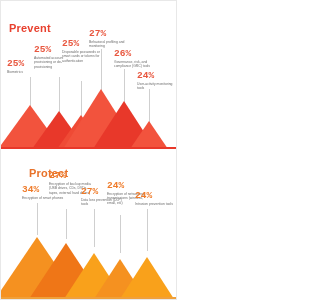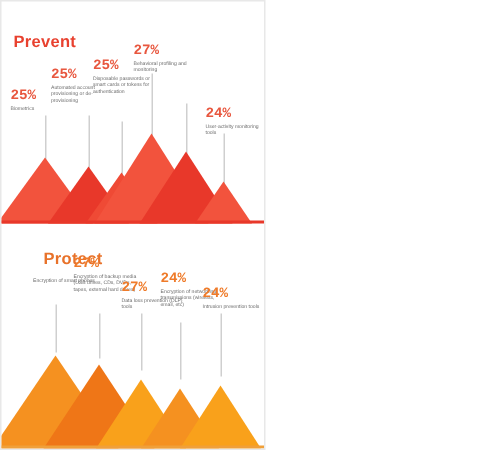--- a/index.html
+++ b/index.html
@@ -134,20 +134,24 @@
       <div class="desc">Disposable passwords or smart cards or tokens for authentication</div>
     </div>
     <div class="leader" id="p-leader-2" style="left:80px; top:80px; height:42px;"></div>
 
     <div class="callout prevent" id="p-callout-3" style="left:88px; top:28px;">
       <div class="pct">27%</div>
       <div class="desc">Behavioral profiling and monitoring</div>
     </div>
     <div class="leader" id="p-leader-3" style="left:100px; top:48px; height:48px;"></div>
 
+    <div class="callout prevent" id="p-callout-4" style="left:113px; top:48px;">
+      <div class="pct">26%</div>
+      <div class="desc">Governance, risk, and compliance (GRC) tools</div>
+    </div>
     <div class="leader" id="p-leader-4" style="left:123px; top:68px; height:40px;"></div>
 
     <div class="callout prevent" id="p-callout-5" style="left:136px; top:70px;">
       <div class="pct">24%</div>
       <div class="desc">User-activity monitoring tools</div>
     </div>
     <div class="leader" id="p-leader-5" style="left:148px; top:88px; height:36px;"></div>
 
     <div class="mountains" id="prevent-mountains">
       <div class="tri" style="left:-3px;  border-left-width:32px; border-right-width:32px; border-bottom-width:44px; border-bottom-color:#f2533d;"></div>
@@ -158,20 +162,21 @@
       <div class="tri" style="left:129px; border-left-width:19px; border-right-width:19px; border-bottom-width:28px; border-bottom-color:#f2533d;"></div>
       <div class="baseline" style="bottom:0; background:#e8382a;"></div>
     </div>
   </div>
 
   <div class="section" id="section-protect">
 
     <div class="section-title" id="protect-title">Protect</div>
 
     <div class="callout protect" id="q-callout-0" style="left:21px; top:32px;">
+      <div class="pct">34%</div>
       <div class="desc">Encryption of smart phones</div>
     </div>
     <div class="leader" id="q-leader-0" style="left:36px; top:50px; height:32px;"></div>
 
     <div class="callout protect" id="q-callout-1" style="left:48px; top:18px;">
       <div class="pct">27%</div>
       <div class="desc">Encryption of backup media (USB drives, CDs, DVDs, tapes, external hard drives)</div>
     </div>
     <div class="leader" id="q-leader-1" style="left:65px; top:56px; height:30px;"></div>
 

